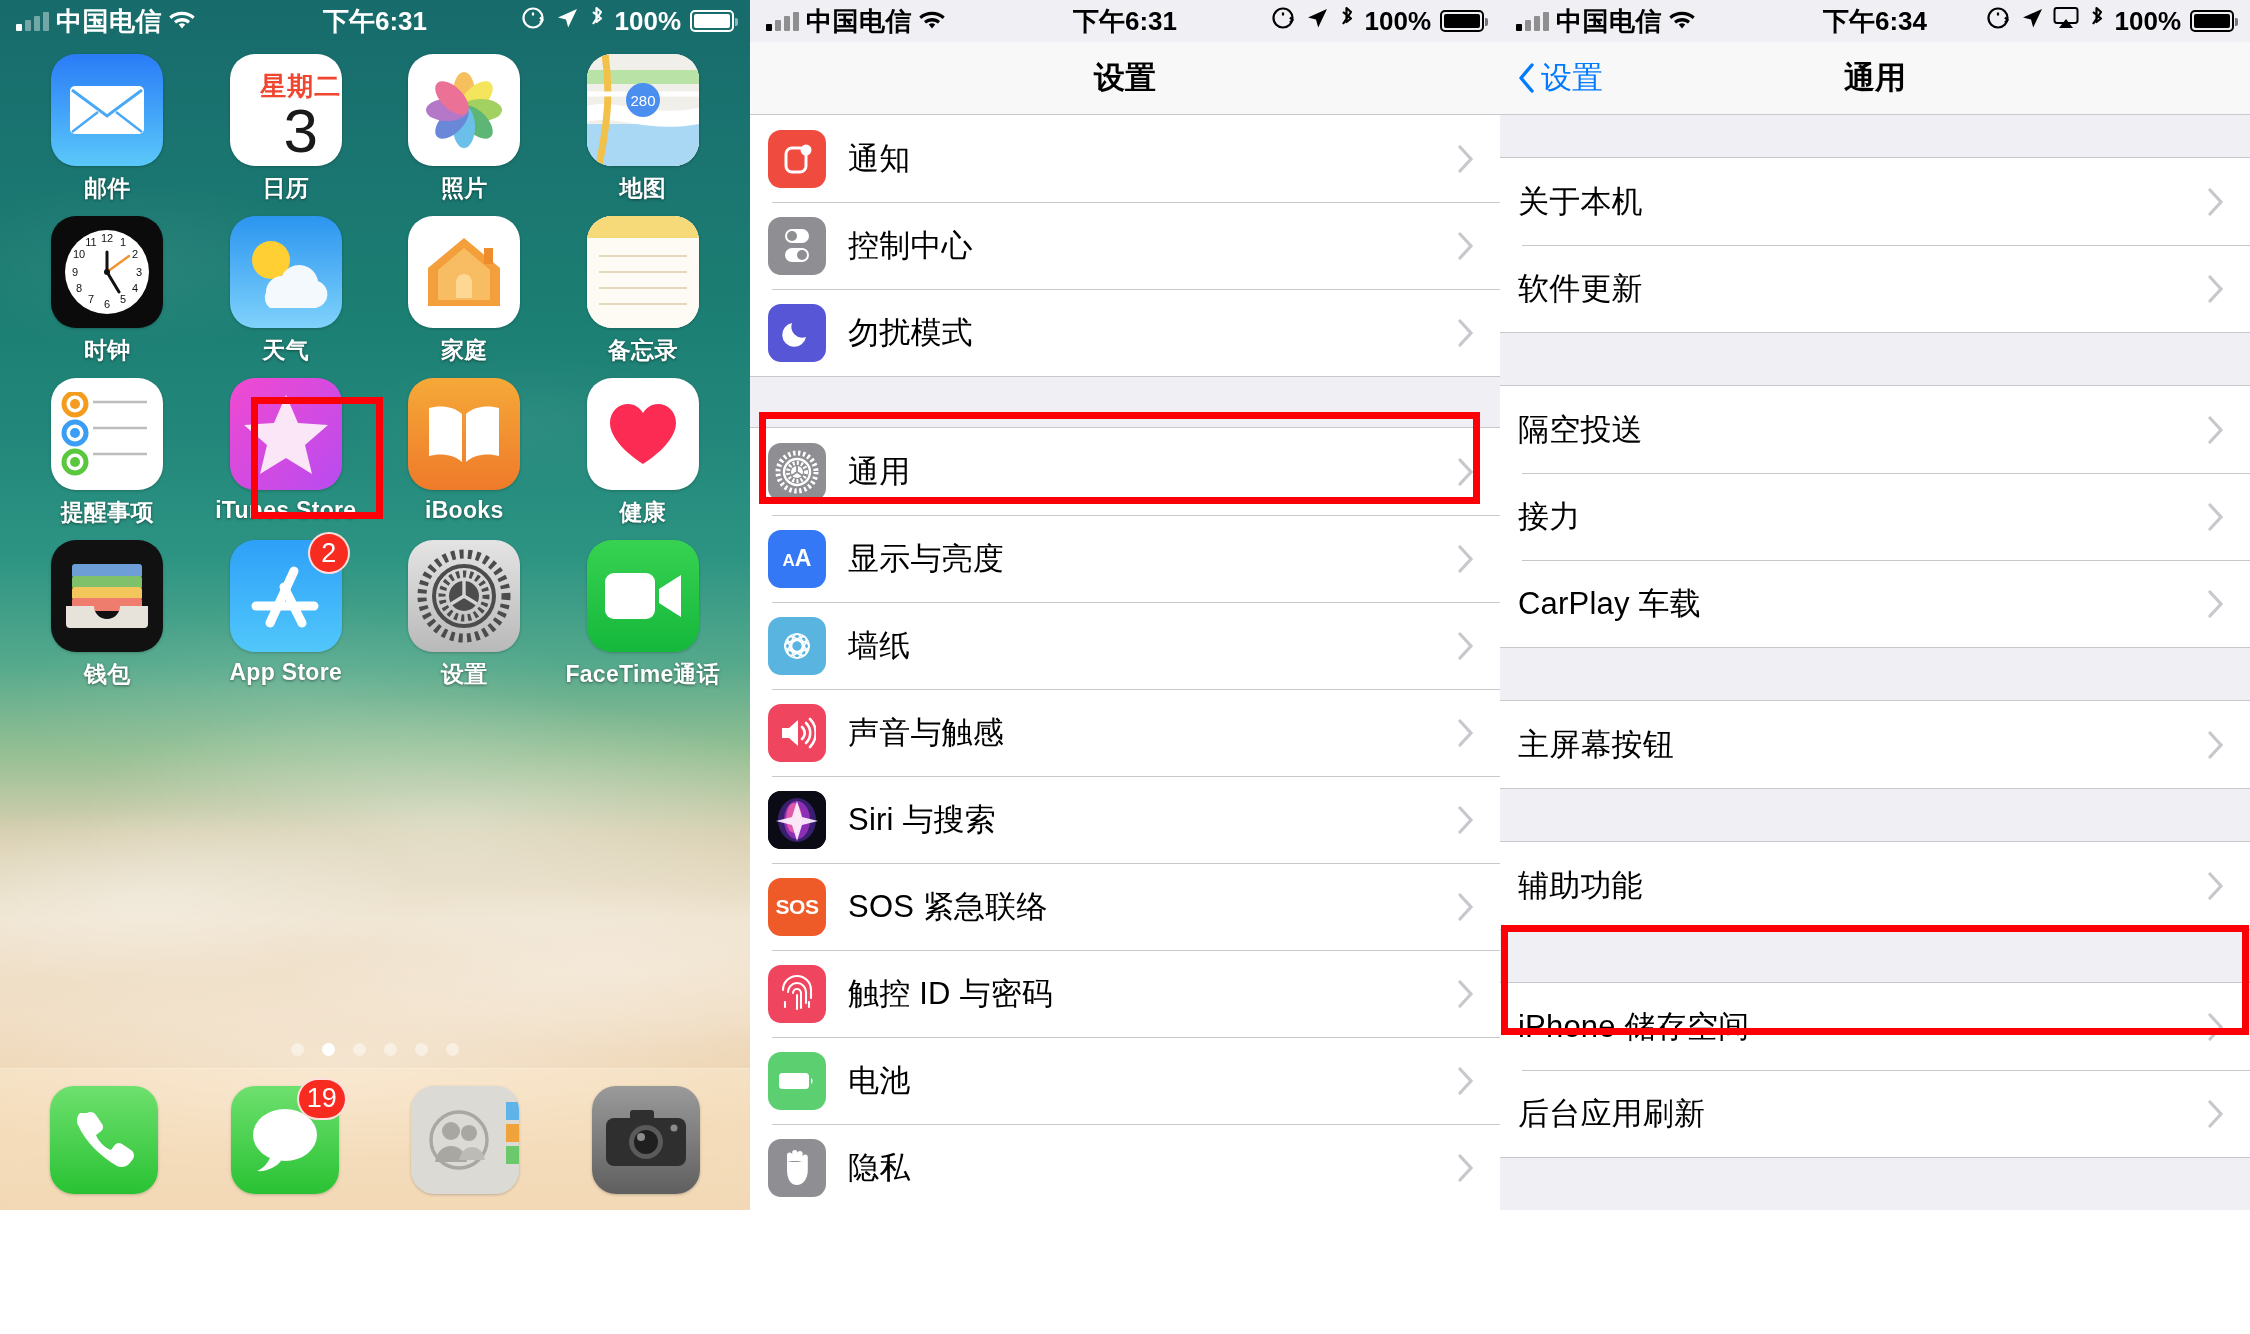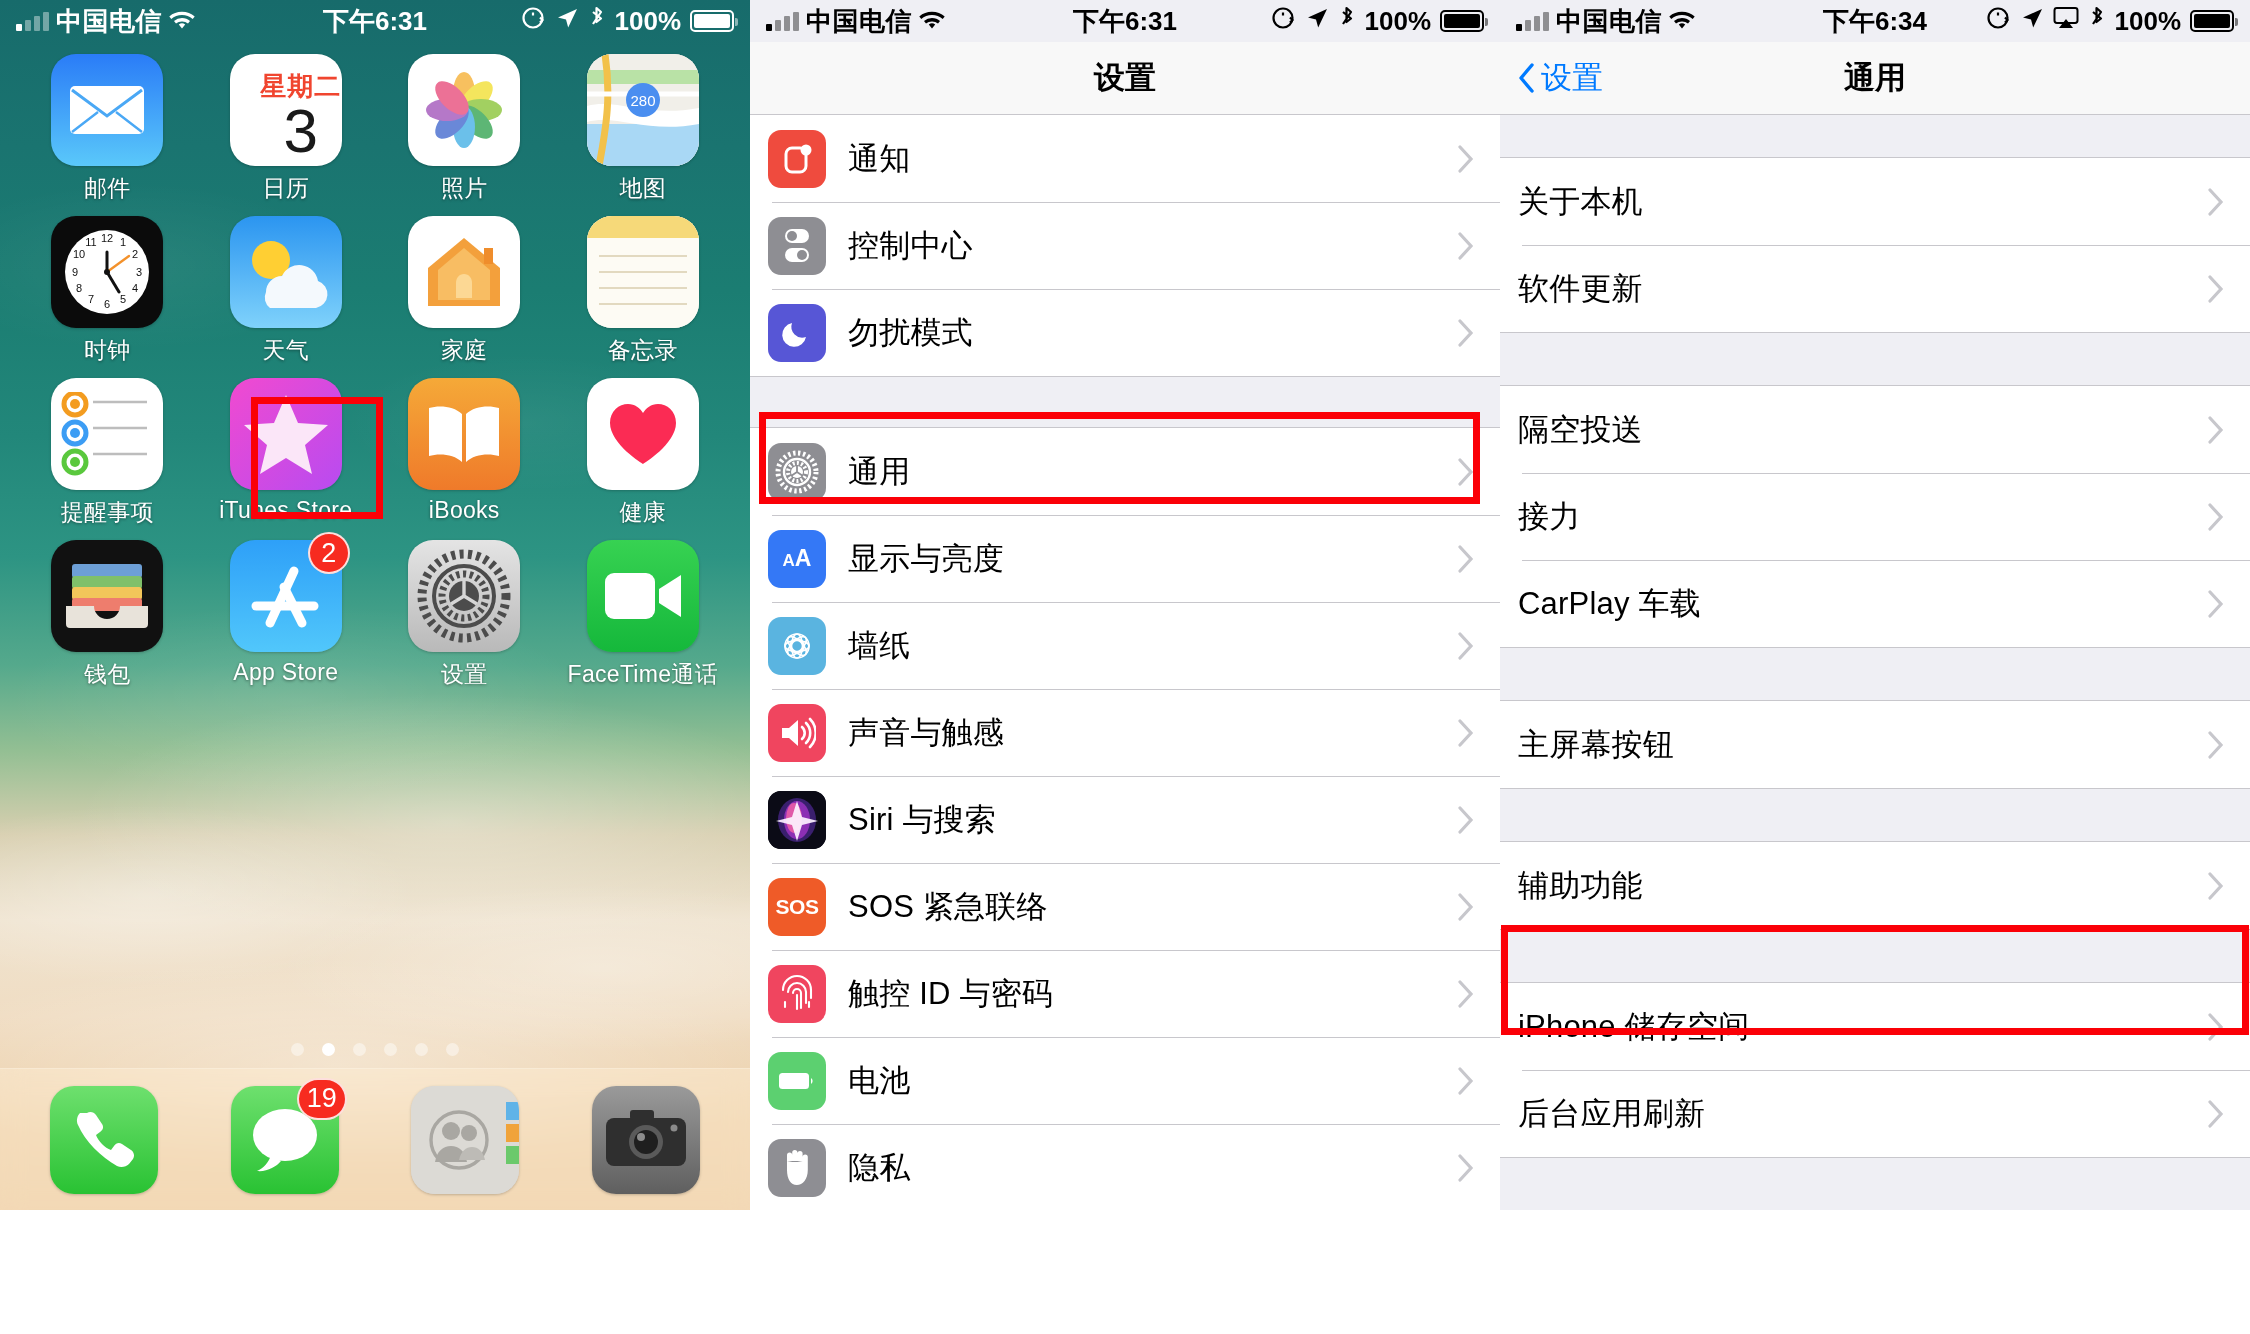--- a/index.html
+++ b/index.html
@@ -72,21 +72,21 @@
     row-gap:12px; padding:12px 18px 0;
   }
   .app { display:flex; flex-direction:column; align-items:center; position:relative; }
   .icon {
     width:112px; height:112px; border-radius:25px; position:relative;
     overflow:hidden; box-shadow:0 1px 3px rgba(0,0,0,.22);
     display:flex; align-items:center; justify-content:center;
   }
   .applabel {
     margin-top:7px; font-size:23px; color:#fff; letter-spacing:.3px;
-    text-shadow:0 1px 3px rgba(0,0,0,.45); white-space:nowrap;
+    text-shadow:0 1px 3px rgba(0,0,0,.45); white-space:nowrap;font-weight:bold;
   }
   .badge {
     position:absolute; top:-8px; right:-8px; min-width:42px; height:42px;
     border-radius:21px; background:#f72b20; color:#fff;
     display:flex; align-items:center; justify-content:center;
     font-size:27px; font-weight:400; padding:0 8px;
     border:2px solid rgba(255,255,255,.85); z-index:3;
   }
   .iconwrap { position:relative; }
 

